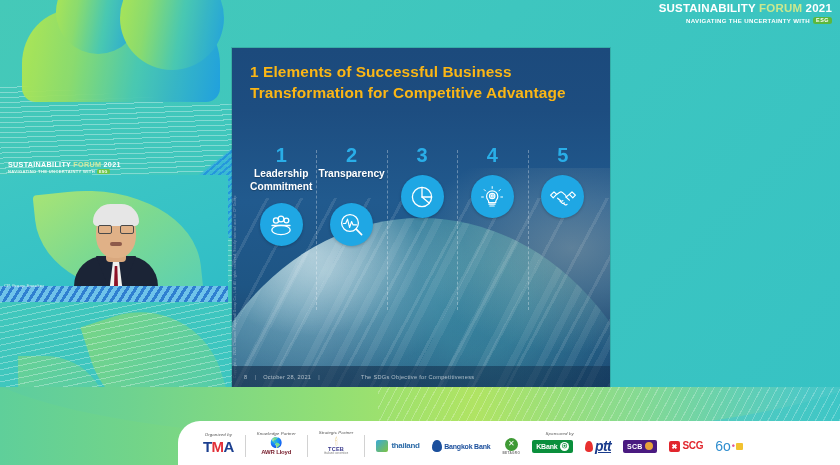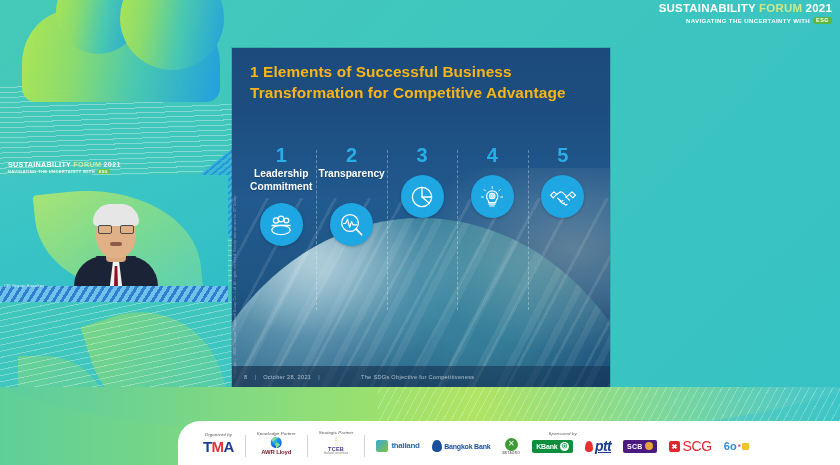--- a/index.html
+++ b/index.html
@@ -487,24 +487,24 @@
     background: #e8a33a;
   }
   
   .lg-scg { gap: 2.5px; }
   .lg-scg .hex {
     width: 11px; height: 11px; border-radius: 2px;
     background: #e1262d;
     display: flex; align-items: center; justify-content: center;
     color: #fff; font-size: 7px; font-weight: bold;
   }
-  .lg-scg .txt { font-size: 14px; font-weight: normal; color: #e1262d; letter-spacing: -.3px; }
+  .lg-scg .txt { font-size: 10px; font-weight: bold; color: #e1262d; letter-spacing: -.3px; }
   
   .lg-misc { gap: 1px; }
-  .lg-misc .b1 { font-size: 11px; font-weight: bold; color: #2f8ecf; }
+  .lg-misc .b1 { font-size: 14px; font-weight: normal; color: #2f8ecf; }
   .lg-misc .b2 { font-size: 9px; font-weight: bold; color: #e0569a; }
   .lg-misc .b3 { width: 7px; height: 7px; background: #f2c230; border-radius: 1px; }
 
   
   .right-fill {
     position: absolute;
     right: 0; top: 0; width: 232px; height: 392px;
     background: linear-gradient(160deg, #3dc7bf, #35c2c6);
     z-index: -1;
   }

